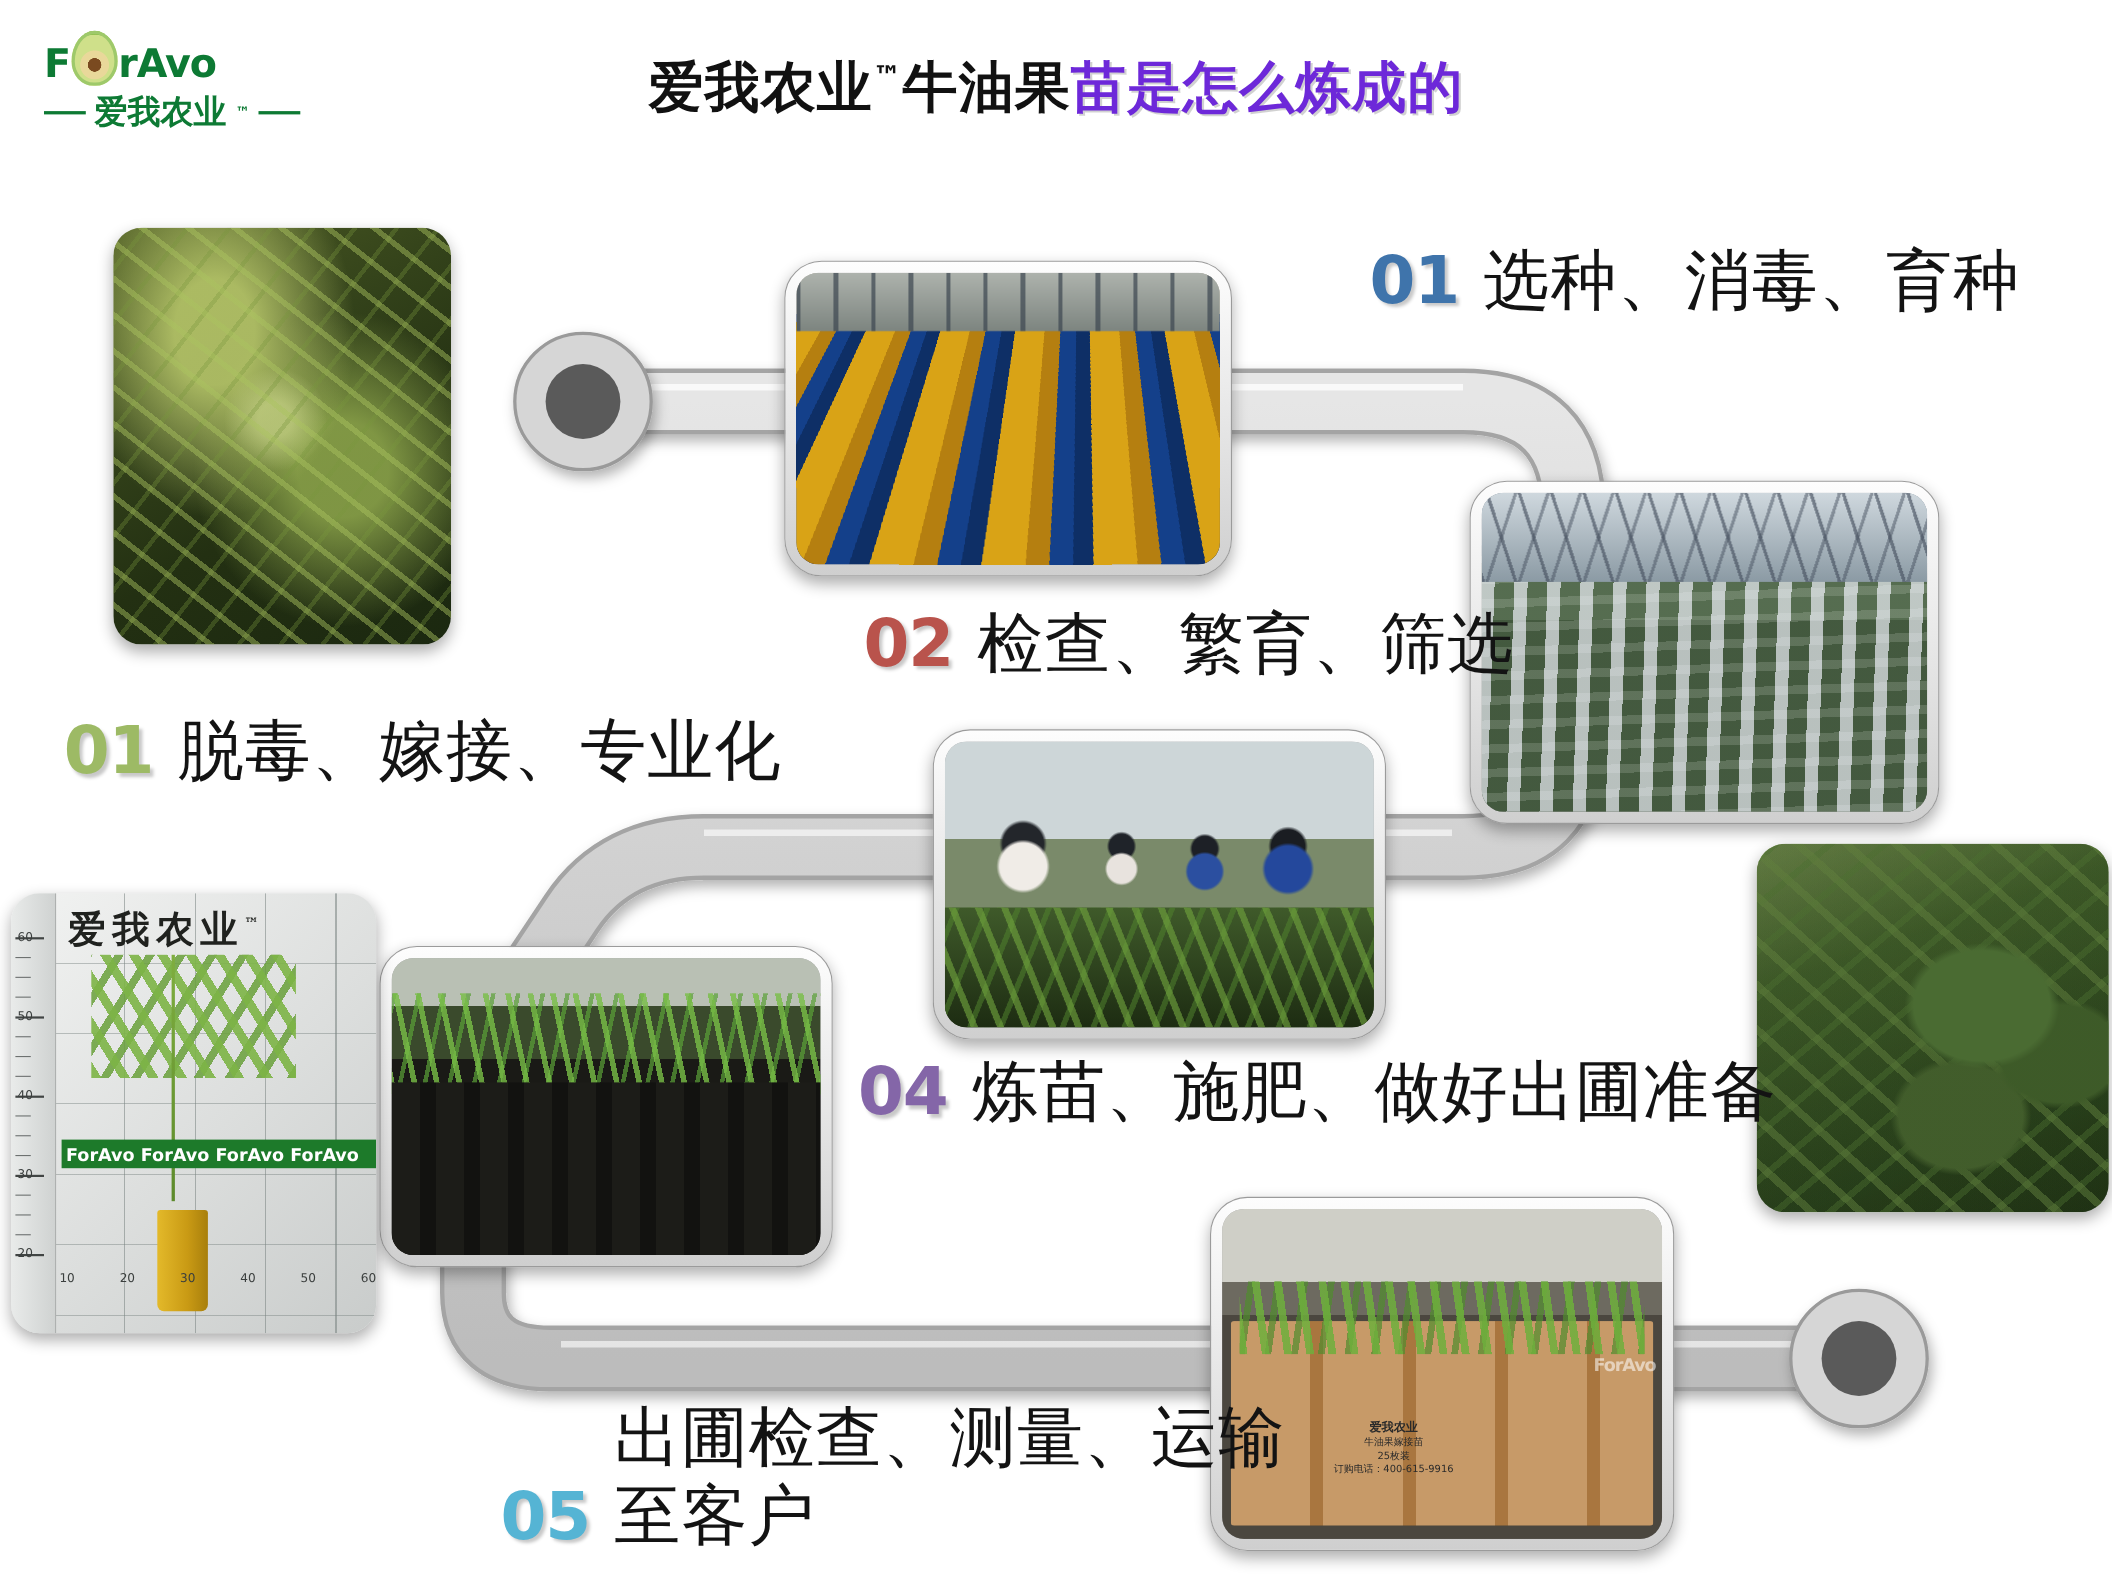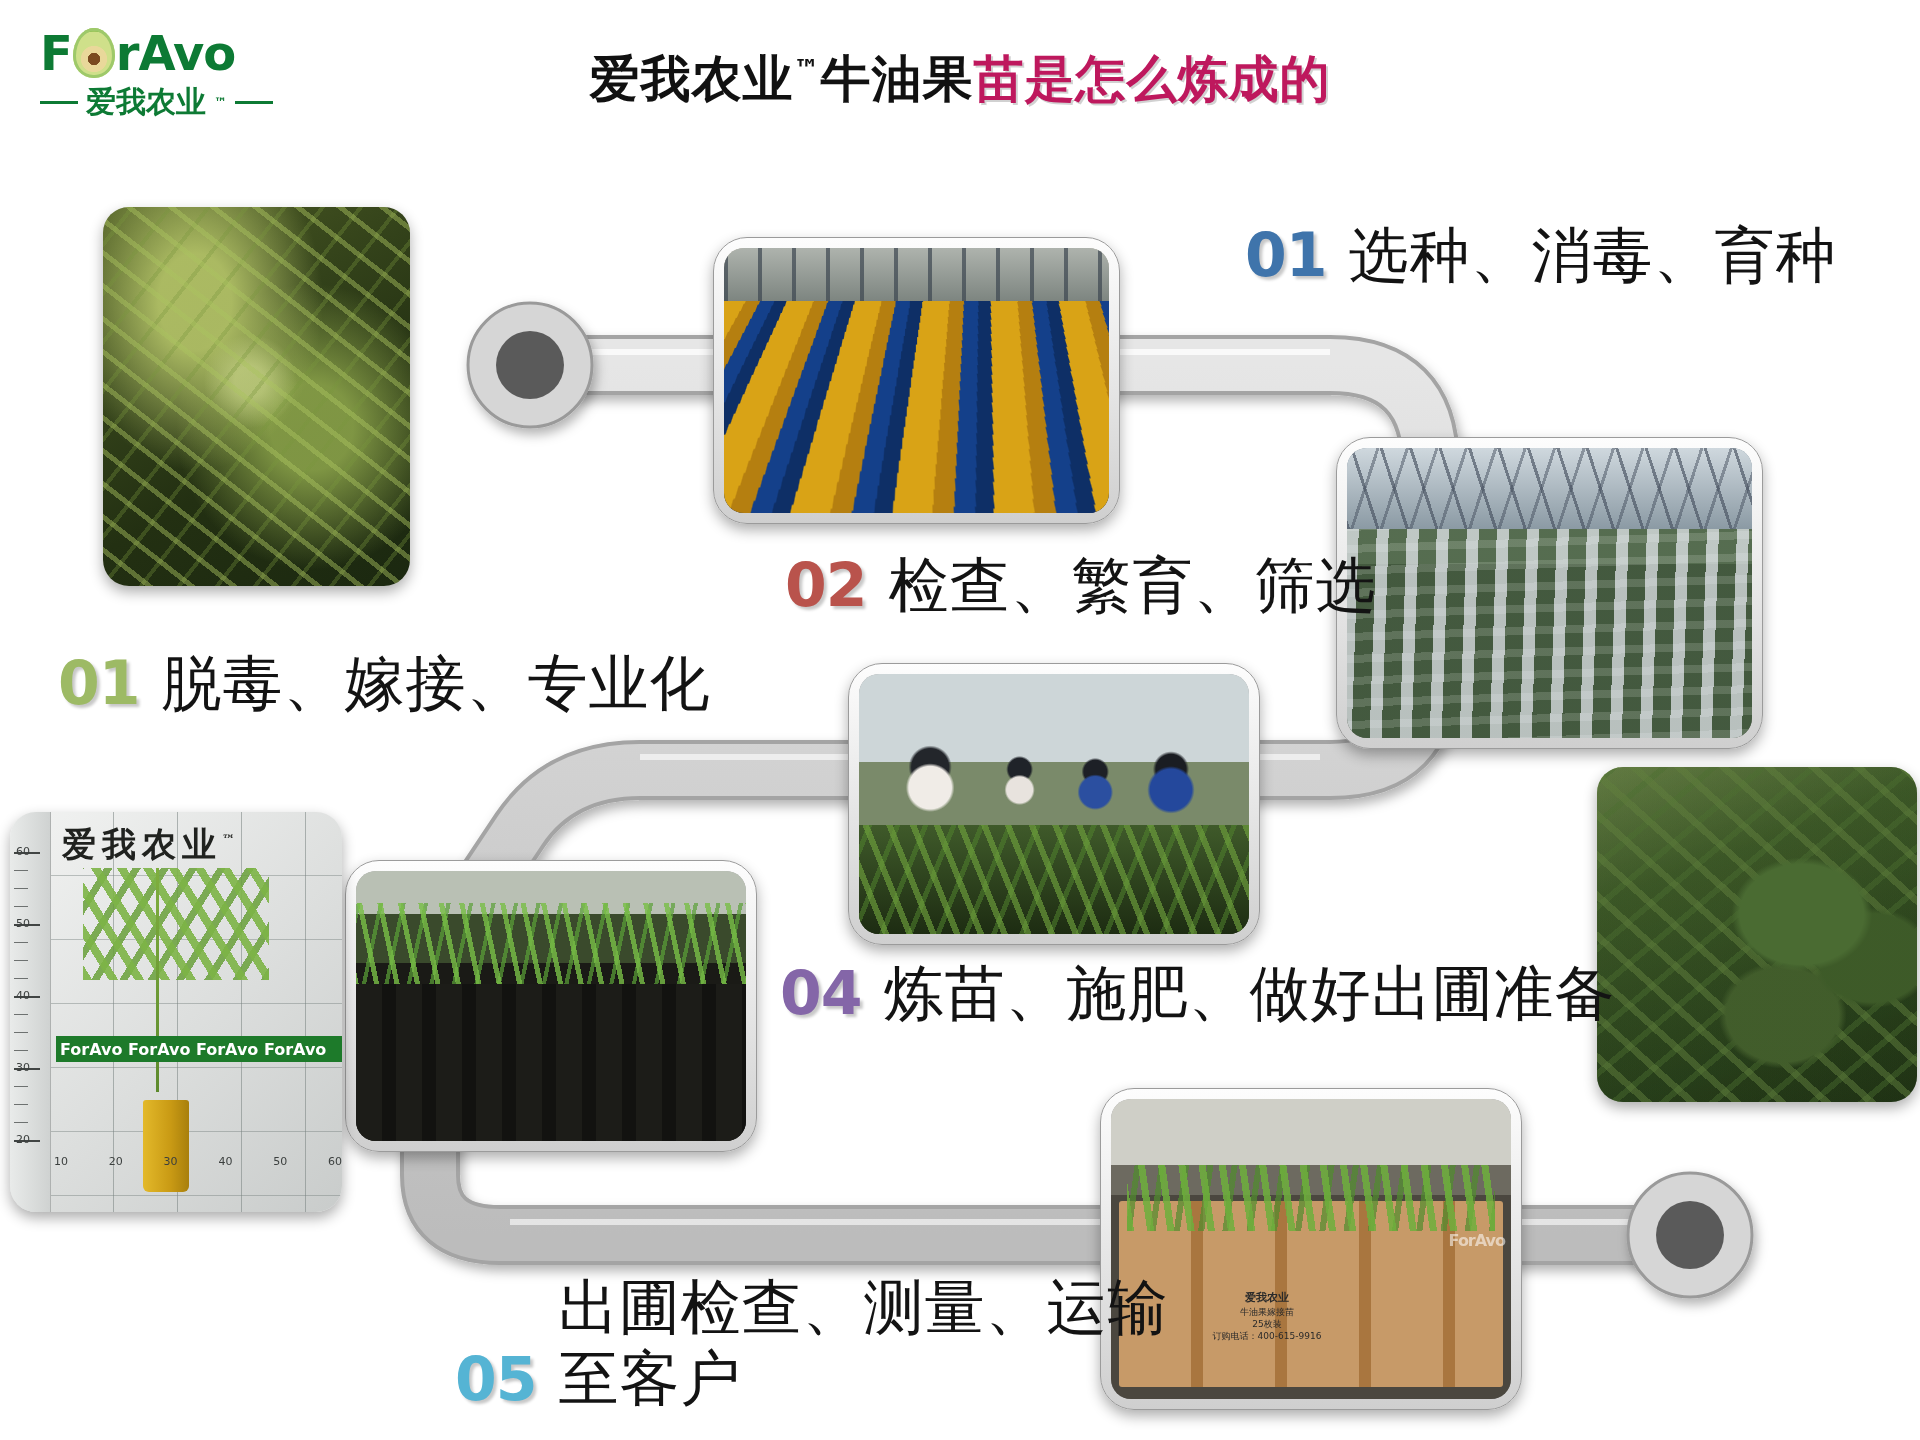--- a/index.html
+++ b/index.html
@@ -10,21 +10,21 @@
     font-family:"Liberation Sans","DejaVu Sans",sans-serif;
     overflow:hidden;
     position:relative;
   }
   .stage{position:absolute;inset:0;}
 
   
   .logo{position:absolute;left:40px;top:28px;width:280px;height:120px;}
   .logo-word{
     font-family:"DejaVu Sans",sans-serif;
-    font-size:48px;font-weight:700;color:#0d7a34;
+    font-size:36px;font-weight:700;color:#0d7a34;
     letter-spacing:-1px;line-height:1;
     position:relative;white-space:nowrap;
   }
   .avo-glyph{
     display:inline-block;width:42px;height:50px;vertical-align:-8px;
     border-radius:50% 50% 48% 48%/ 56% 56% 44% 44%;
     background:radial-gradient(circle at 50% 62%, #7a4a20 0 16%, #e9d89a 17% 34%, #cfe08a 36% 72%, #8fbf4d 74% 100%);
     box-shadow:inset 0 0 0 3px #9ec96a;
     margin:0 1px;
   }
@@ -37,21 +37,21 @@
   .logo-tm{font-size:13px;vertical-align:super;font-weight:700;}
 
   
   .title{
     position:absolute;left:0;top:46px;width:1920px;text-align:center;
     font-family:"DejaVu Sans",sans-serif;
     font-size:50px;font-weight:700;letter-spacing:1px;
     white-space:nowrap;
   }
   .title .blk{color:#111111;}
-  .title .red{color:#be185d;text-shadow:2px 2px 0 rgba(0,0,0,.18);}
+  .title .red{color:#6d28d9;text-shadow:2px 2px 0 rgba(0,0,0,.18);}
   .title .tm{font-size:26px;vertical-align:super;}
 
   
   .ribbon{position:absolute;left:0;top:0;width:1920px;height:1440px;pointer-events:none;}
 
   
   .card{
     position:absolute;
     border-radius:26px;
     background:#f1f1f1;

